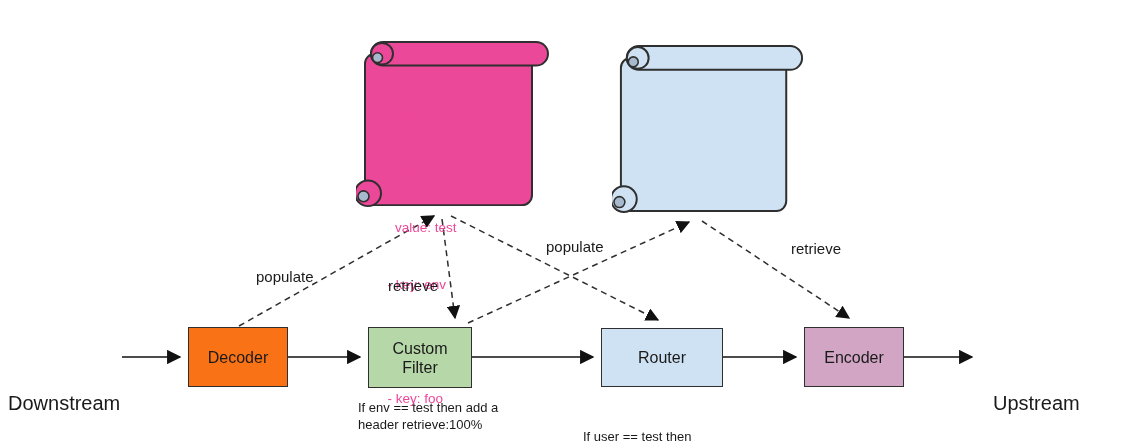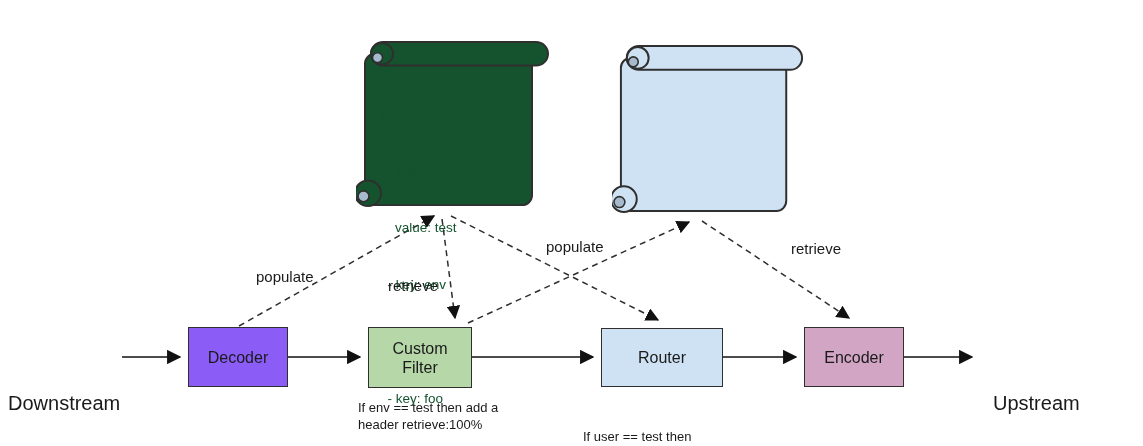--- a/index.html
+++ b/index.html
@@ -63,21 +63,21 @@
     <line class="solid" x1="723" y1="357" x2="796" y2="357" marker-end="url(#mArrow)"></line>
     <line class="solid" x1="904" y1="357" x2="972" y2="357" marker-end="url(#mArrow)"></line>
 
     <line class="dashed" x1="239" y1="326" x2="434" y2="216" marker-end="url(#mArrow)"></line>
     <line class="dashed" x1="442" y1="219" x2="455" y2="318" marker-end="url(#mArrow)"></line>
     <line class="dashed" x1="451" y1="216" x2="658" y2="320" marker-end="url(#mArrow)"></line>
     <line class="dashed" x1="468" y1="323" x2="689" y2="222" marker-end="url(#mArrow)"></line>
     <line class="dashed" x1="702" y1="221" x2="849" y2="318" marker-end="url(#mArrow)"></line>
   </svg>
 
-  <div class="scroll scroll-metadata" style="color: #14532d;">
+  <div class="scroll scroll-metadata" style="color: #ec4899;">
     <svg viewBox="0 0 200 178" preserveAspectRatio="none">
       <rect x="9" y="16" width="167" height="154" rx="10" fill="currentColor" stroke="#2f2f2f" stroke-width="2"></rect>
       <circle cx="12" cy="158" r="13" fill="currentColor" stroke="#2f2f2f" stroke-width="2"></circle>
       <circle cx="7.5" cy="161" r="5.5" fill="#a7bacd" stroke="#2f2f2f" stroke-width="1.6"></circle>
       <rect x="15" y="4" width="177" height="24" rx="12" fill="currentColor" stroke="#2f2f2f" stroke-width="2"></rect>
       <circle cx="26" cy="16" r="11" fill="currentColor" stroke="#2f2f2f" stroke-width="2"></circle>
       <circle cx="21.5" cy="20" r="5" fill="#a7bacd" stroke="#2f2f2f" stroke-width="1.6"></circle>
     </svg>
     <div class="scroll-text">
       <div>Metadata</div>
@@ -102,21 +102,21 @@
   </div>
 
   <div class="edge-label lbl-populate-1">populate</div>
   <div class="edge-label lbl-retrieve-1">retrieve</div>
   <div class="edge-label lbl-populate-2">populate</div>
   <div class="edge-label lbl-retrieve-2">retrieve</div>
 
   <div class="endpoint endpoint-left">Downstream</div>
   <div class="endpoint endpoint-right">Upstream</div>
 
-  <div class="node node-decoder" style="background-color: #8b5cf6;">
+  <div class="node node-decoder" style="background-color: #f97316;">
     <span>Decoder</span>
   </div>
   <div class="node node-router" style="background-color: rgb(207, 226, 243);">
     <span>Router</span>
   </div>
   <div class="node node-custom-filter" style="background-color: rgb(182, 215, 168);">
     <span>Custom Filter</span>
   </div>
   <div class="node node-encoder" style="background-color: rgb(210, 165, 196);">
     <span>Encoder</span>

